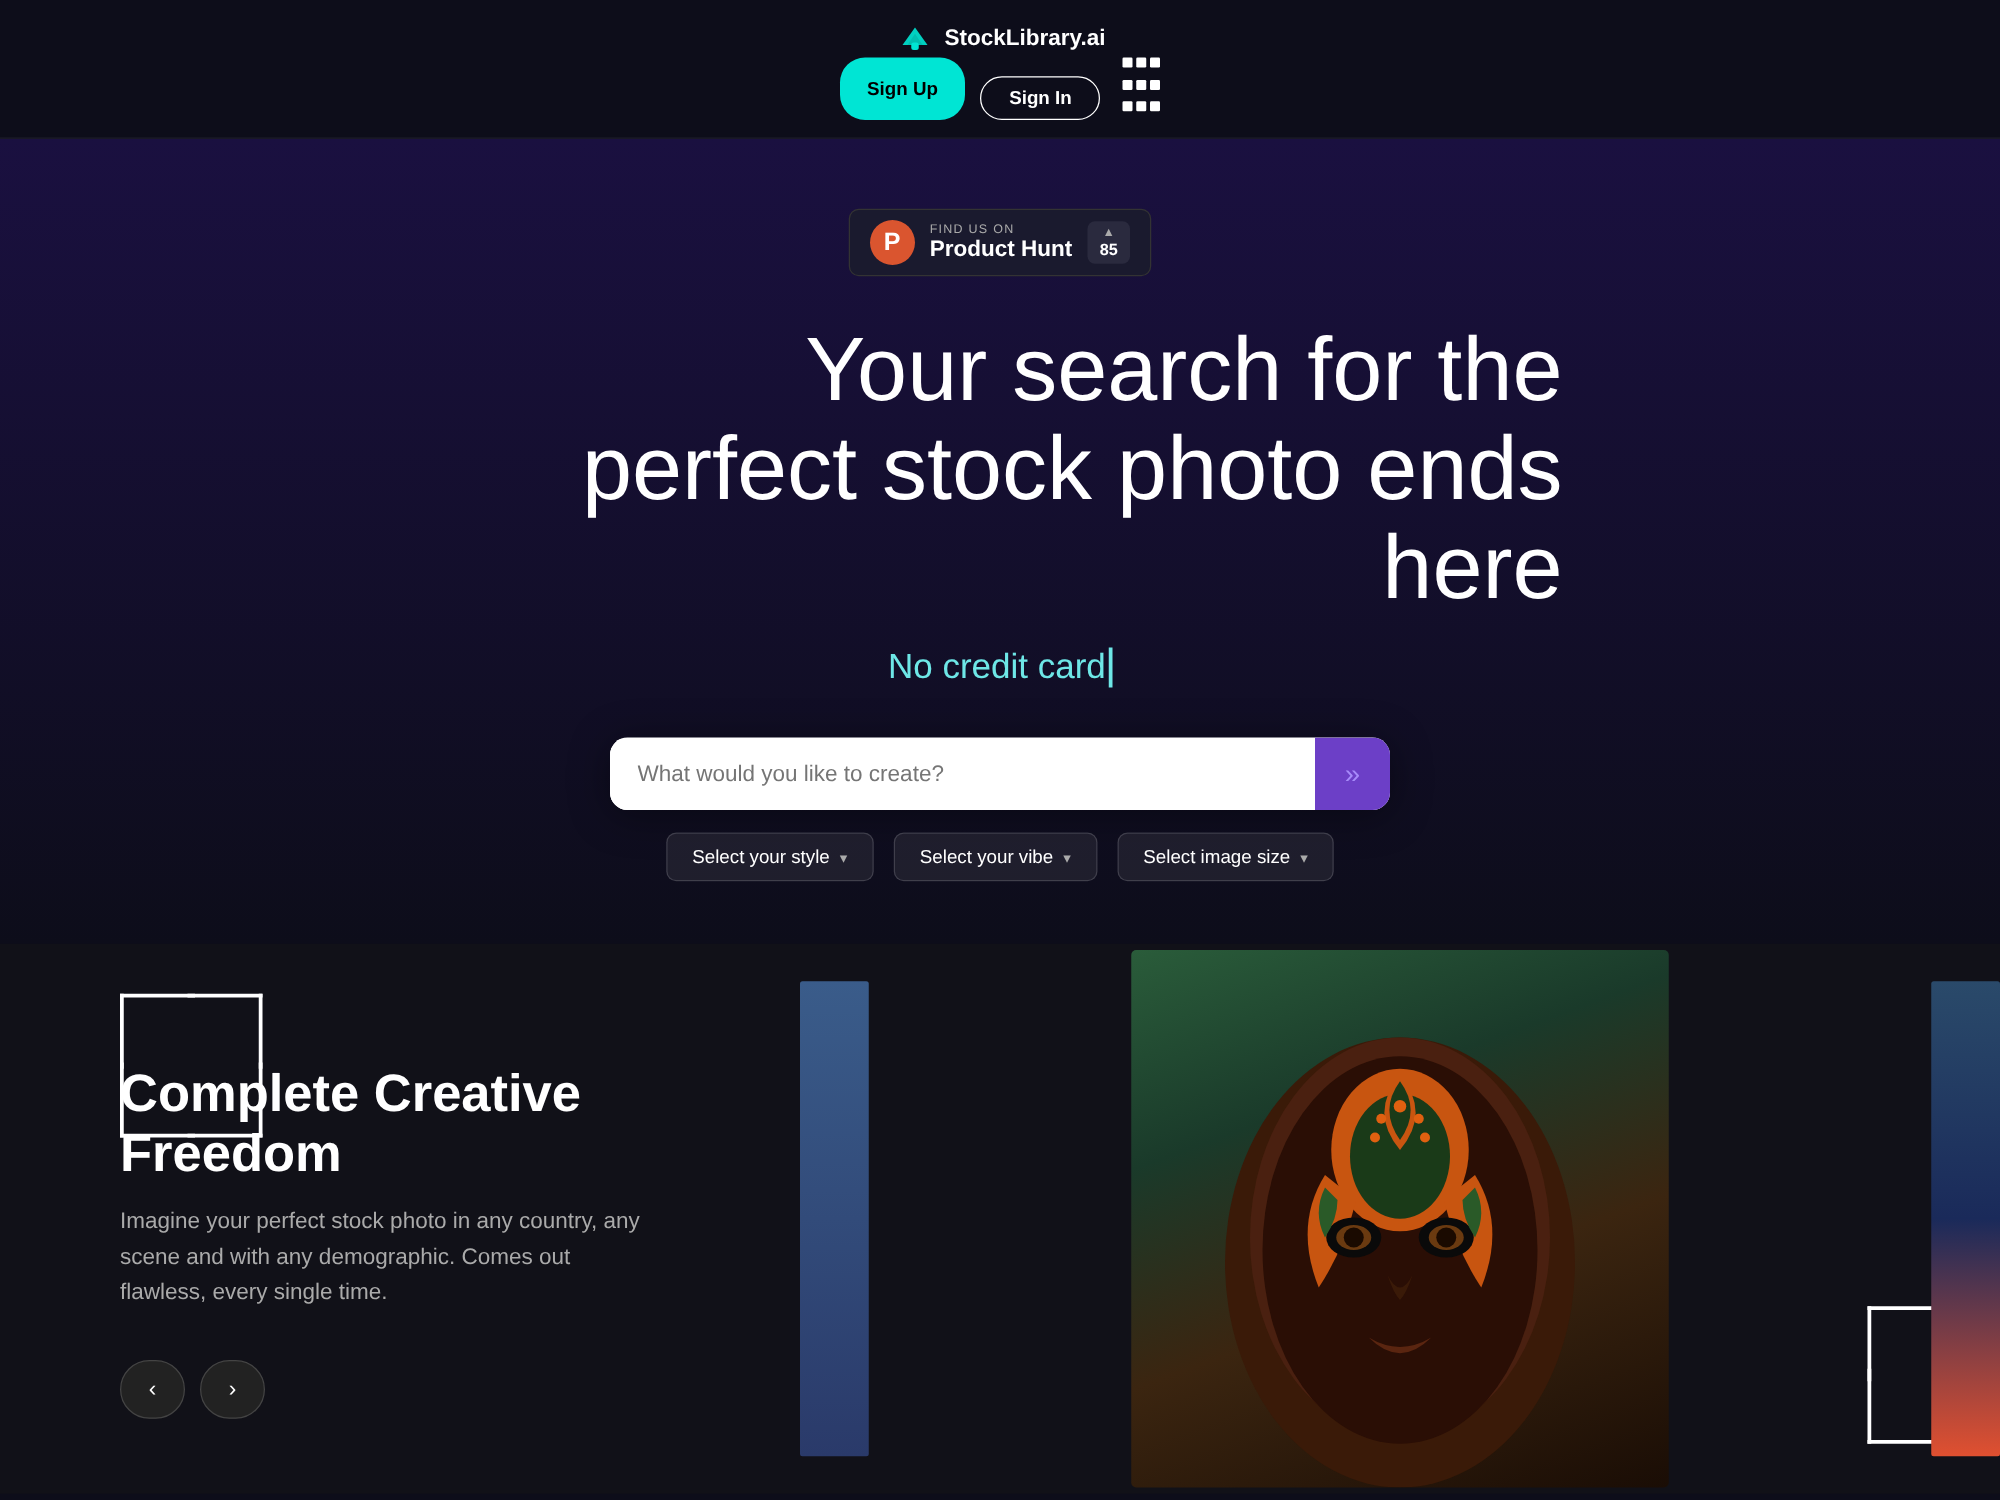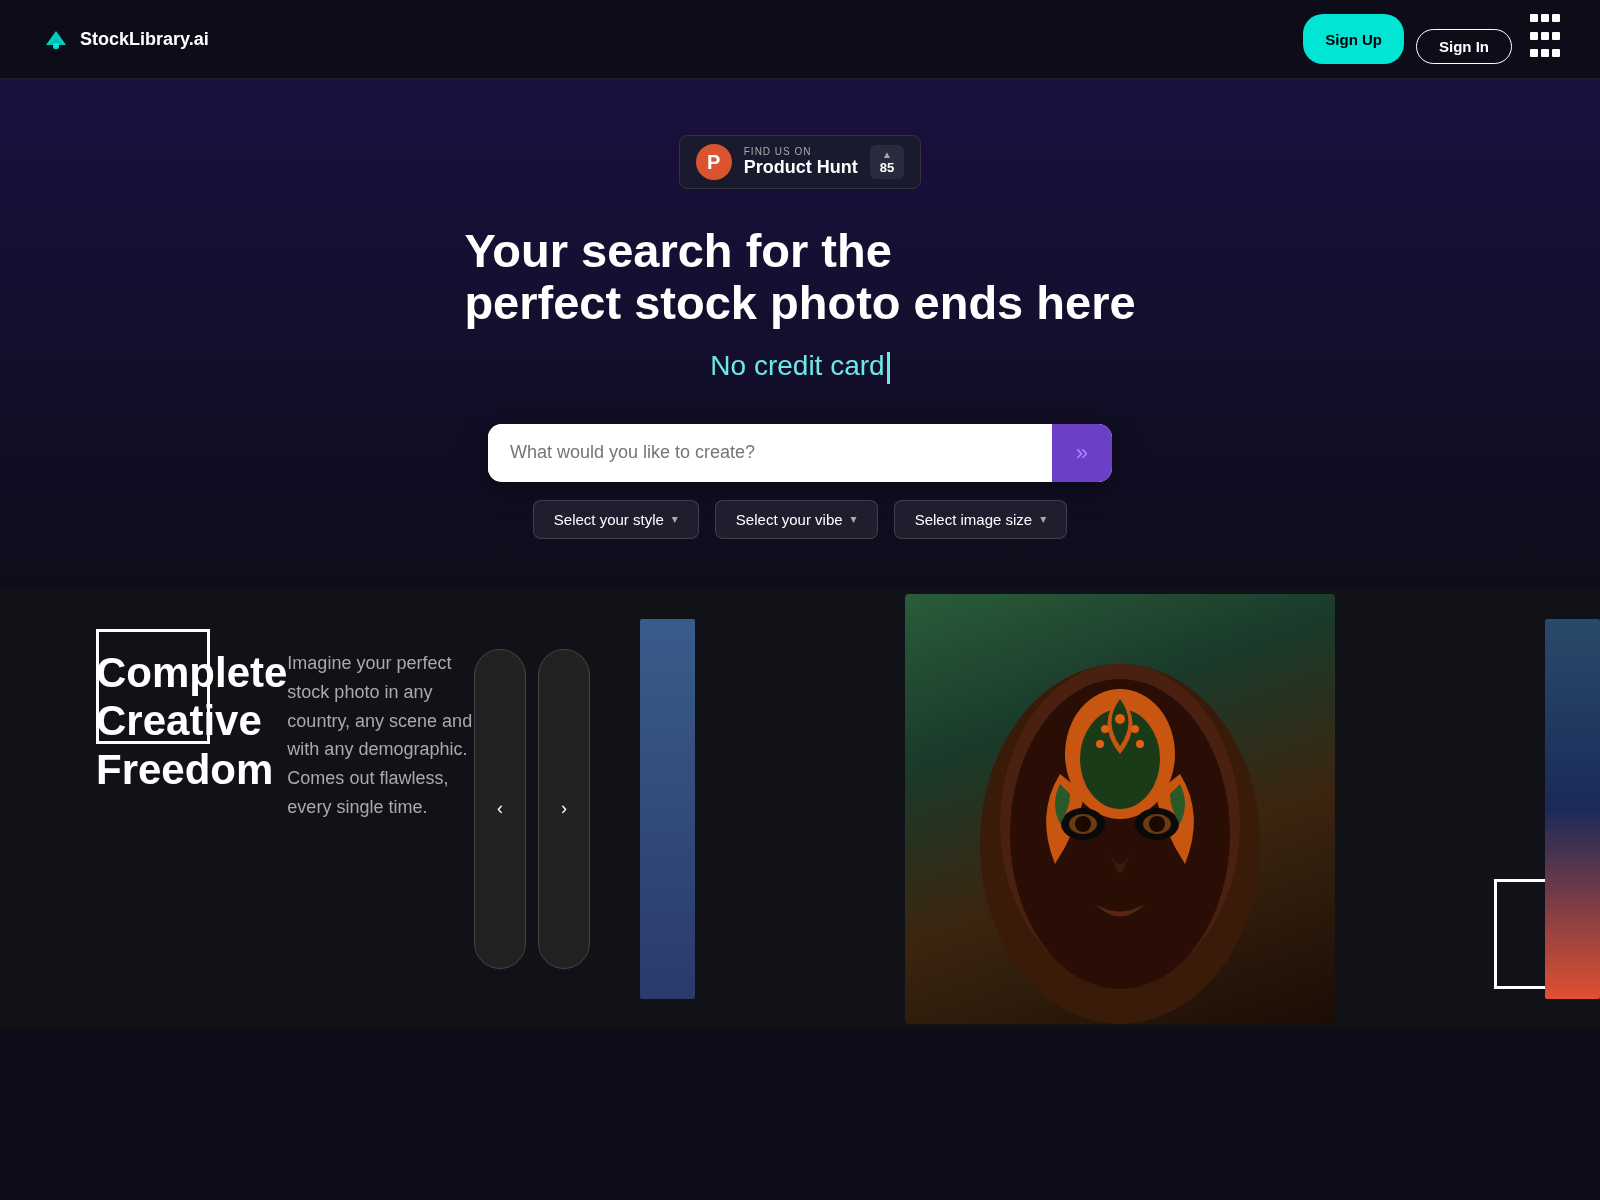--- a/index.html
+++ b/index.html
@@ -15,20 +15,21 @@
     
     nav {
       display: flex;
       align-items: center;
       justify-content: space-between;
       padding: 14px 40px;
       background: #0d0d1a;
       border-bottom: 1px solid rgba(255,255,255,0.07);
       position: relative;
       z-index: 10;
+      flex-direction: column;
     }
     .logo {
       display: flex;
       align-items: center;
       gap: 8px;
       font-size: 18px;
       font-weight: 700;
       color: #fff;
     }
     .logo-icon {
@@ -134,23 +135,23 @@
       font-size: 13px;
       font-weight: 700;
     }
     .ph-arrow {
       font-size: 10px;
       color: #aaa;
     }
 
     
     .hero-headline {
-      font-size: 47px;
-      font-weight: 700;
-      text-align: left;
+      font-size: 72px;
+      font-weight: 400;
+      text-align: right;
       line-height: 1.1;
       color: #fff;
       max-width: 900px;
       margin-bottom: 22px;
     }
     .hero-subtext {
       font-size: 28px;
       color: #6ee7e7;
       margin-bottom: 40px;
       font-weight: 500;
@@ -230,21 +231,21 @@
       background: #111118;
       display: flex;
       align-items: stretch;
       min-height: 440px;
       position: relative;
     }
     .left-panel {
       width: 640px;
       padding: 60px 50px 60px 96px;
       display: flex;
-      flex-direction: row;
+      flex-direction: column;
       justify-content: flex-end;
       position: relative;
     }
     
     .bracket-tl {
       position: absolute;
       top: 40px;
       left: 96px;
       width: 60px;
       height: 60px;

